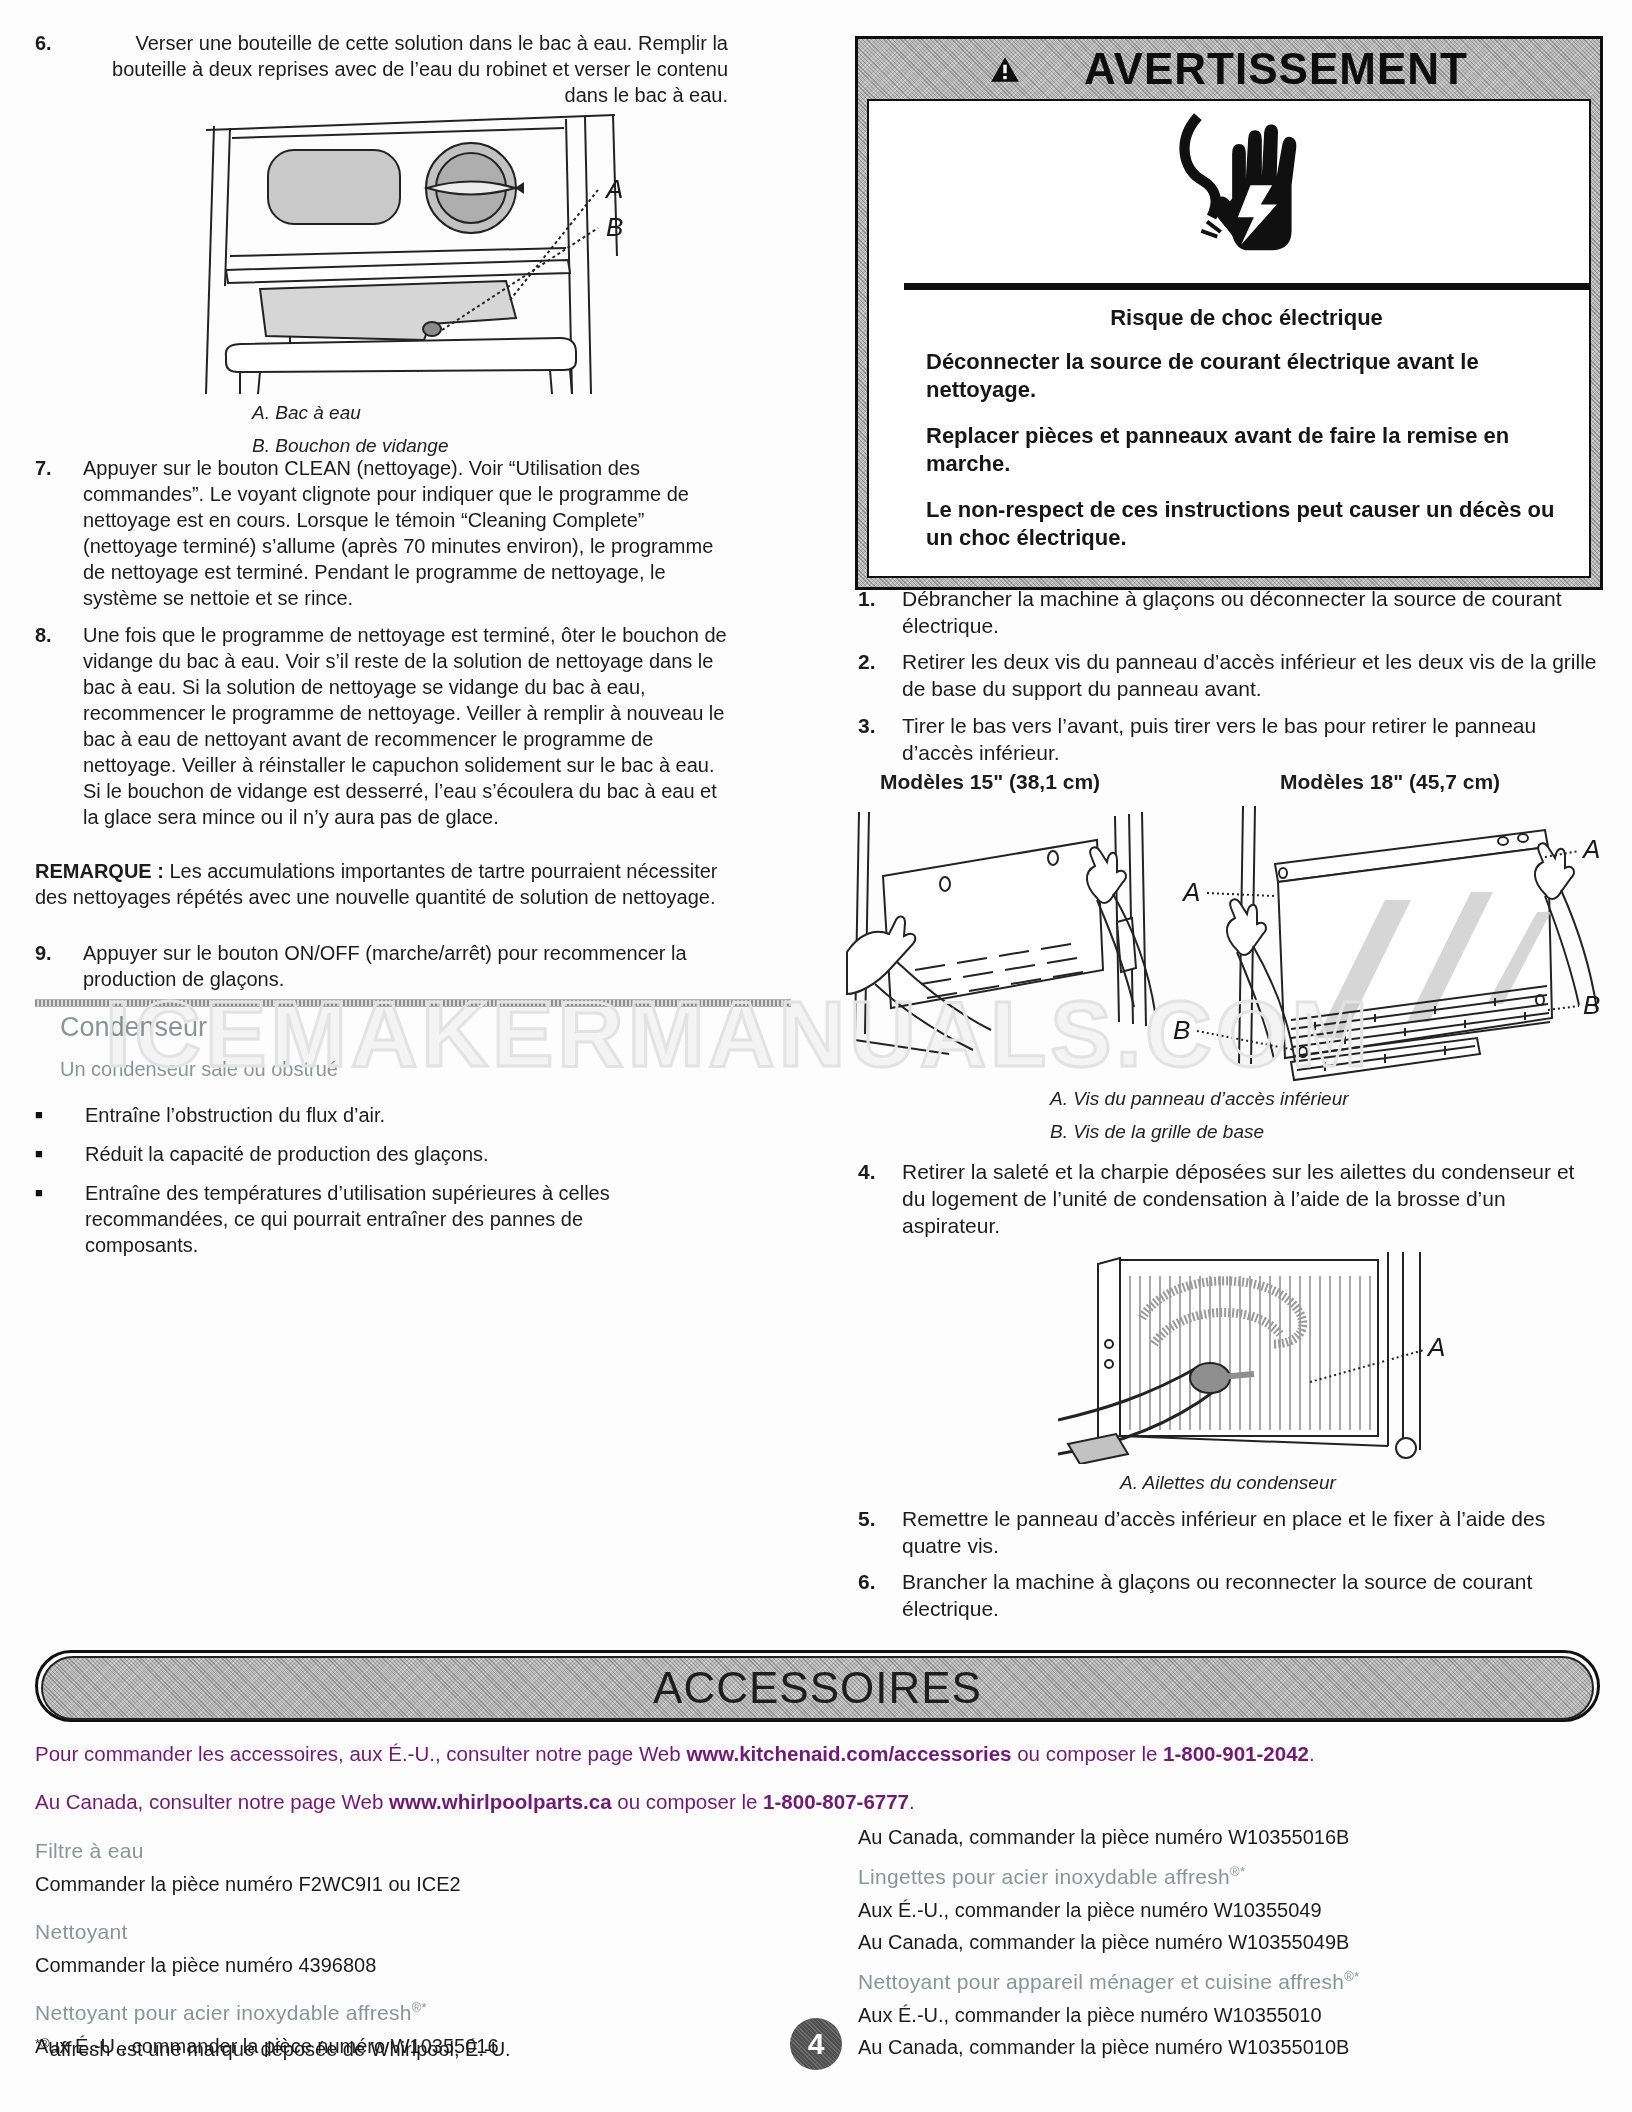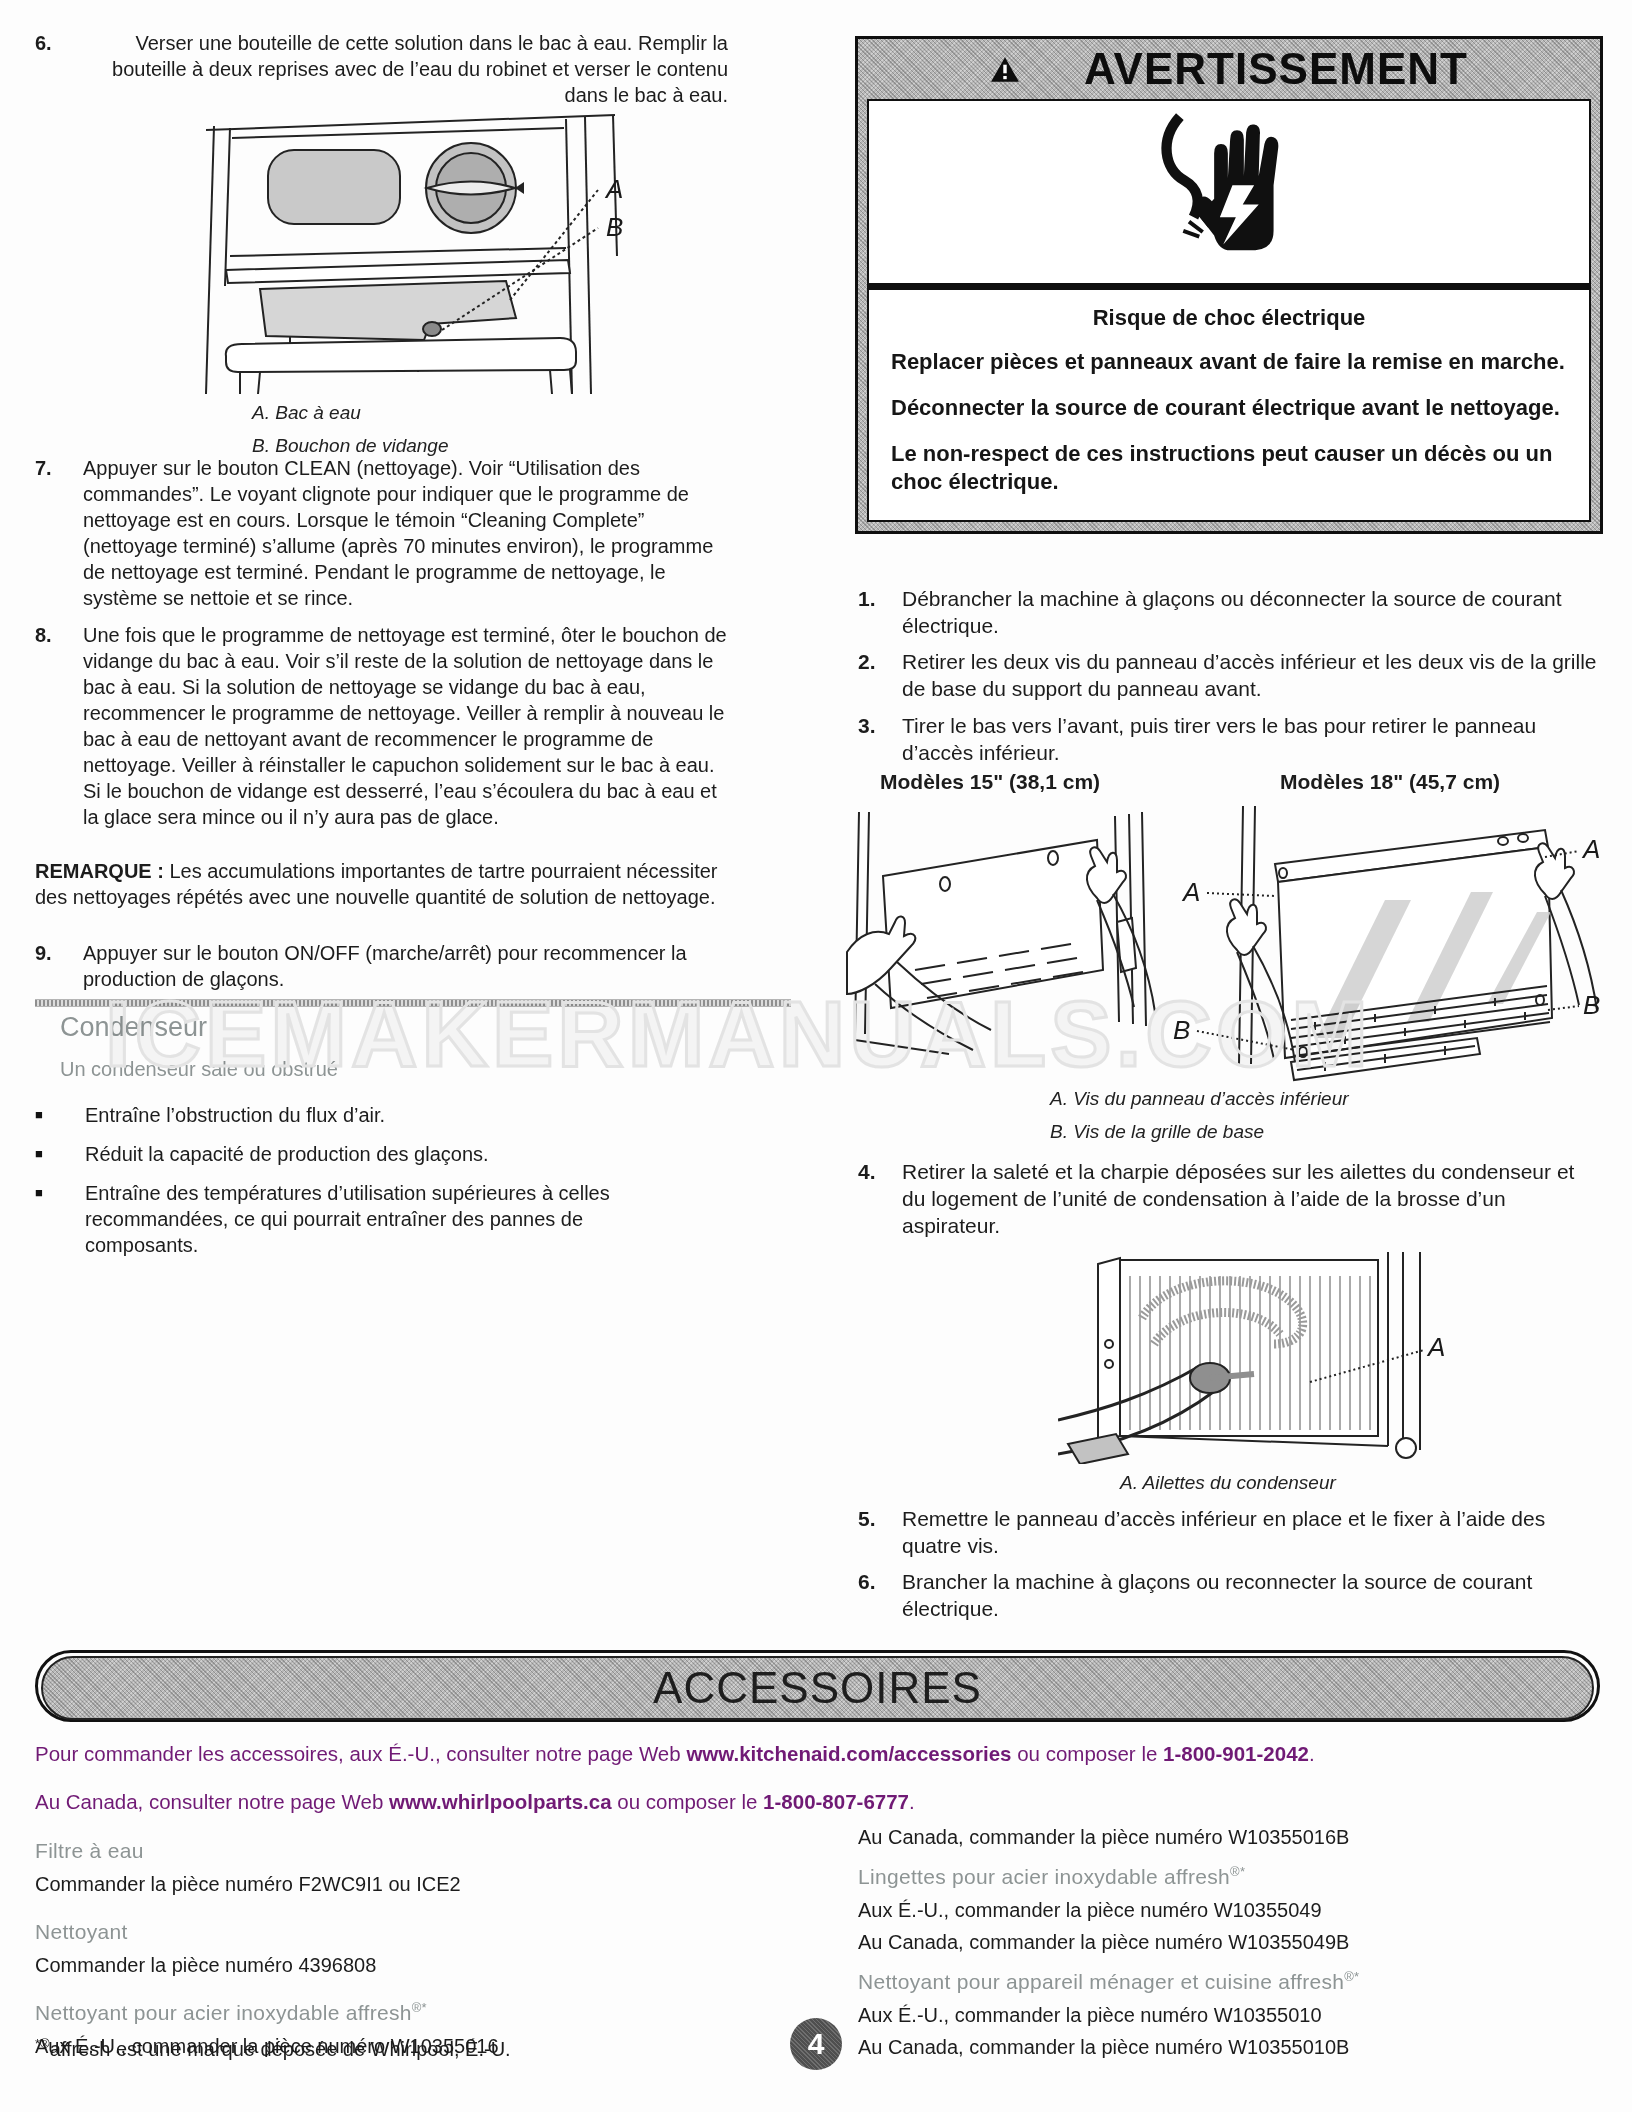--- a/index.html
+++ b/index.html
@@ -17,21 +17,21 @@
   .bullet-row .sq{flex:none;width:50px;font-size:13px;line-height:26px;color:#111;}
   .sep{height:6px;background:repeating-linear-gradient(90deg,#8f8f8f 0 2px,#dcdcdc 2px 4px);
        border-top:1px solid #b5b5b5;border-bottom:1px solid #b5b5b5;}
   .stipple{background-color:#b7b7b7;
      background-image:repeating-linear-gradient(45deg,rgba(40,40,40,.28) 0 1px,rgba(0,0,0,0) 1px 3px),
                       repeating-linear-gradient(-45deg,rgba(255,255,255,.35) 0 1px,rgba(0,0,0,0) 1px 3px);}
   
   .warnbox{left:855px;top:36px;width:748px;border:3px solid #0f0f0f;padding:0 9px 9px 9px;box-sizing:border-box;}
   .warnhead{height:60px;display:flex;align-items:center;justify-content:center;gap:16px;}
   .warnhead .ttl{font-size:44px;font-weight:bold;letter-spacing:1px;color:#0d0d0d;margin-left:48px;}
-  .warninner{background:#fff;border:2px solid #0f0f0f;}
+  .warninner{background:#fff;border:2px solid #0f0f0f;padding-left:35px;}
   .iconarea{height:182px;display:flex;align-items:center;justify-content:center;}
   .blackrule{height:7px;background:#0f0f0f;}
   .warntext{padding:14px 22px 6px 22px;font-size:22px;line-height:28px;font-weight:bold;color:#161616;}
   .warntext .hazard{text-align:center;margin:0 0 16px 0;}
   .warntext p{margin:0 0 18px 0;}
   
   .banner{left:35px;top:1650px;width:1565px;height:72px;border:3px solid #111;border-radius:40px;
           padding:3px;box-sizing:border-box;}
   .banner .in{height:100%;border:2px solid #222;border-radius:34px;display:flex;align-items:center;
           justify-content:center;font-size:44px;letter-spacing:1px;color:#1e1e1e;}
@@ -145,22 +145,22 @@
         <svg width="150" height="160" viewBox="0 0 130 140">
           <path d="M22 4 C 4 24 8 50 26 60 C 38 67 41 78 34 92" stroke="#101010" stroke-width="9" fill="none"></path>
           <path d="M30 96 l12 9 M25 104 l14 5 M39 89 l9 11" stroke="#101010" stroke-width="3.5" fill="none"></path>
           <path d="M52 76 L52 36 Q52 28 58 28 Q64 28 64 36 L64 58 L66 24 Q66 16 72 16 Q78 16 78 24 L78 56 L80 18 Q81 10 87 11 Q93 12 92 20 L91 56 L96 28 Q98 20 104 22 Q109 24 108 32 L104 64 L104 104 Q104 120 88 121 L66 121 Q56 121 52 108 L38 90 Q32 82 38 76 Q44 71 50 78 Z" fill="#101010"></path>
           <path d="M68 64 L87 64 L77 81 L91 81 L60 116 L71 92 L57 92 Z" fill="#fff"></path>
         </svg>
       </div>
       <div class="blackrule"></div>
       <div class="warntext">
         <div class="hazard">Risque de choc électrique</div>
+        <p>Déconnecter la source de courant électrique avant le nettoyage.</p>
         <p>Replacer pièces et panneaux avant de faire la remise en marche.</p>
-        <p>Déconnecter la source de courant électrique avant le nettoyage.</p>
         <p>Le non-respect de ces instructions peut causer un décès ou un choc électrique.</p>
       </div>
     </div>
   </div>
 
   <div class="abs numitem rt" style="left:858px;top:585px;width:748px;">
     <span class="num">1.</span>
     <div style="width:700px;">Débrancher la machine à glaçons ou déconnecter la source de courant électrique.</div>
   </div>
   <div class="abs numitem rt" style="left:858px;top:648px;width:748px;">

